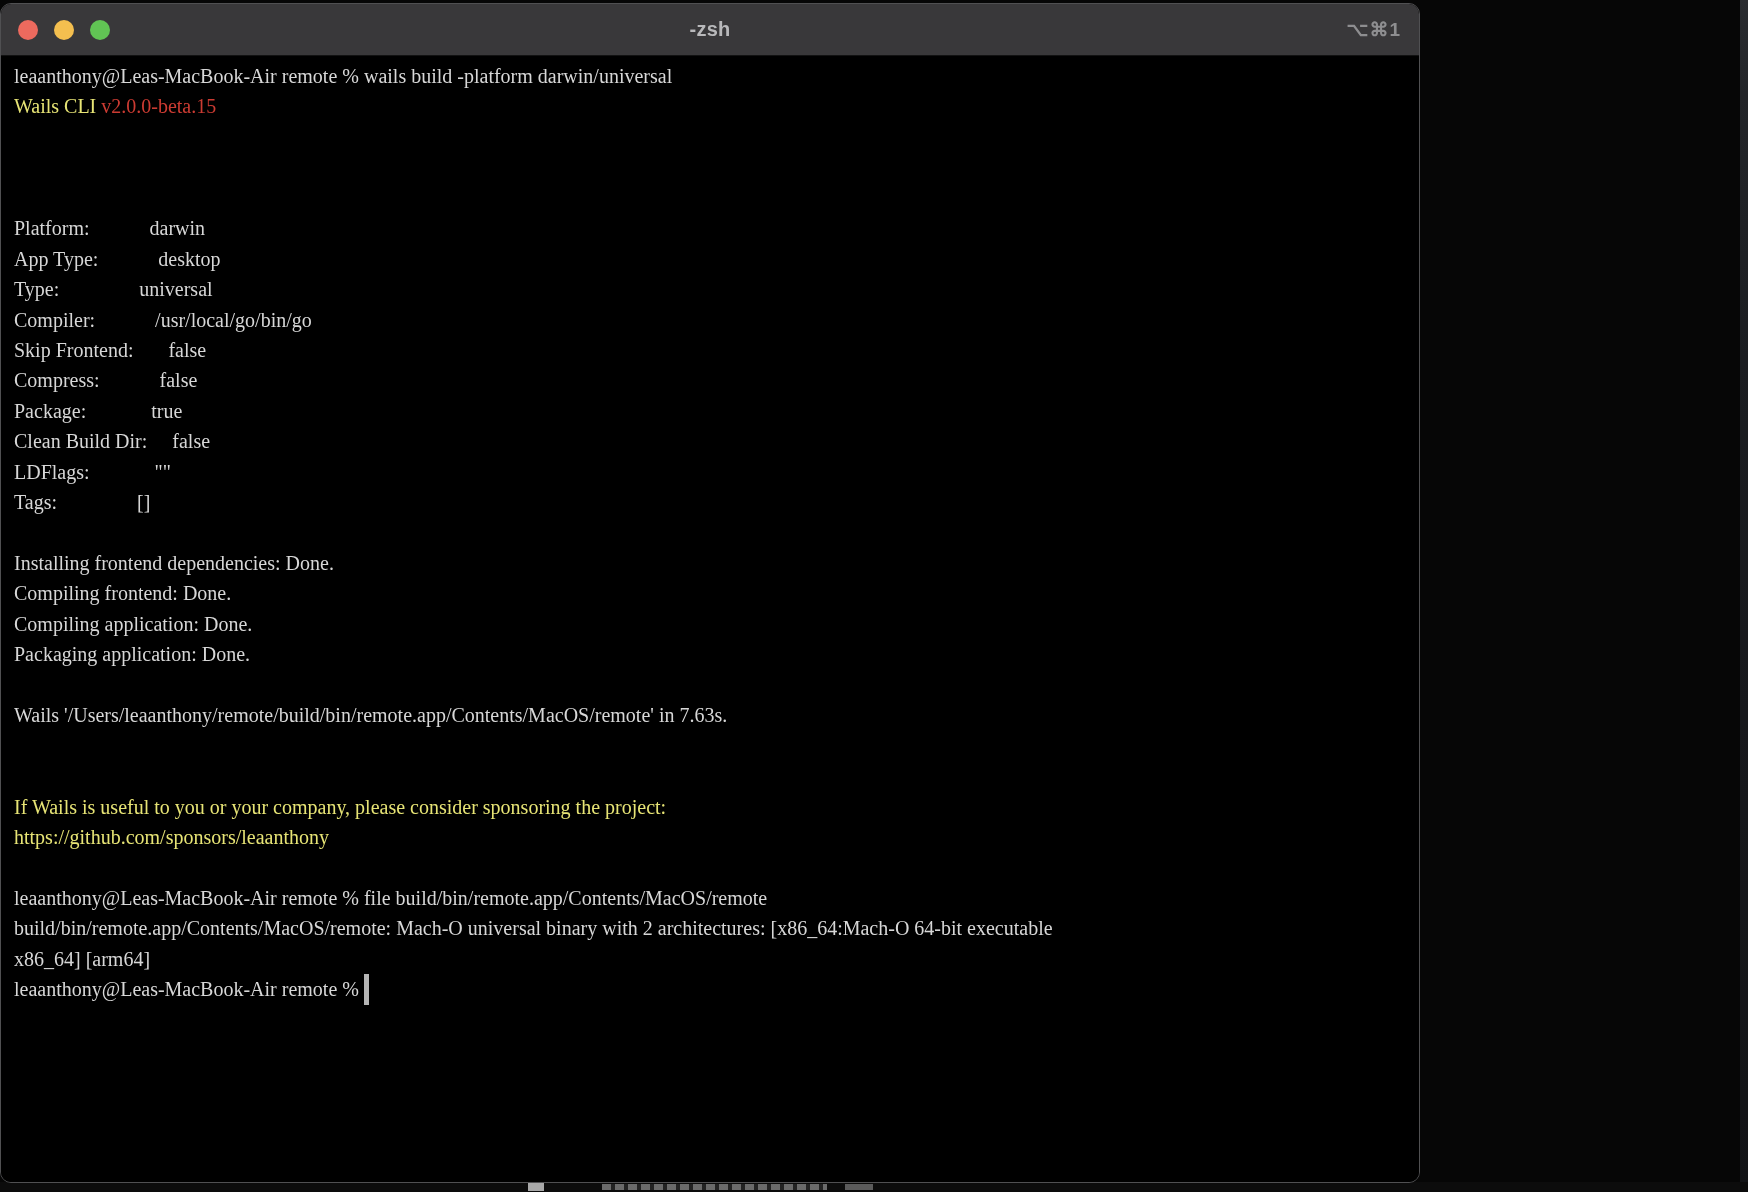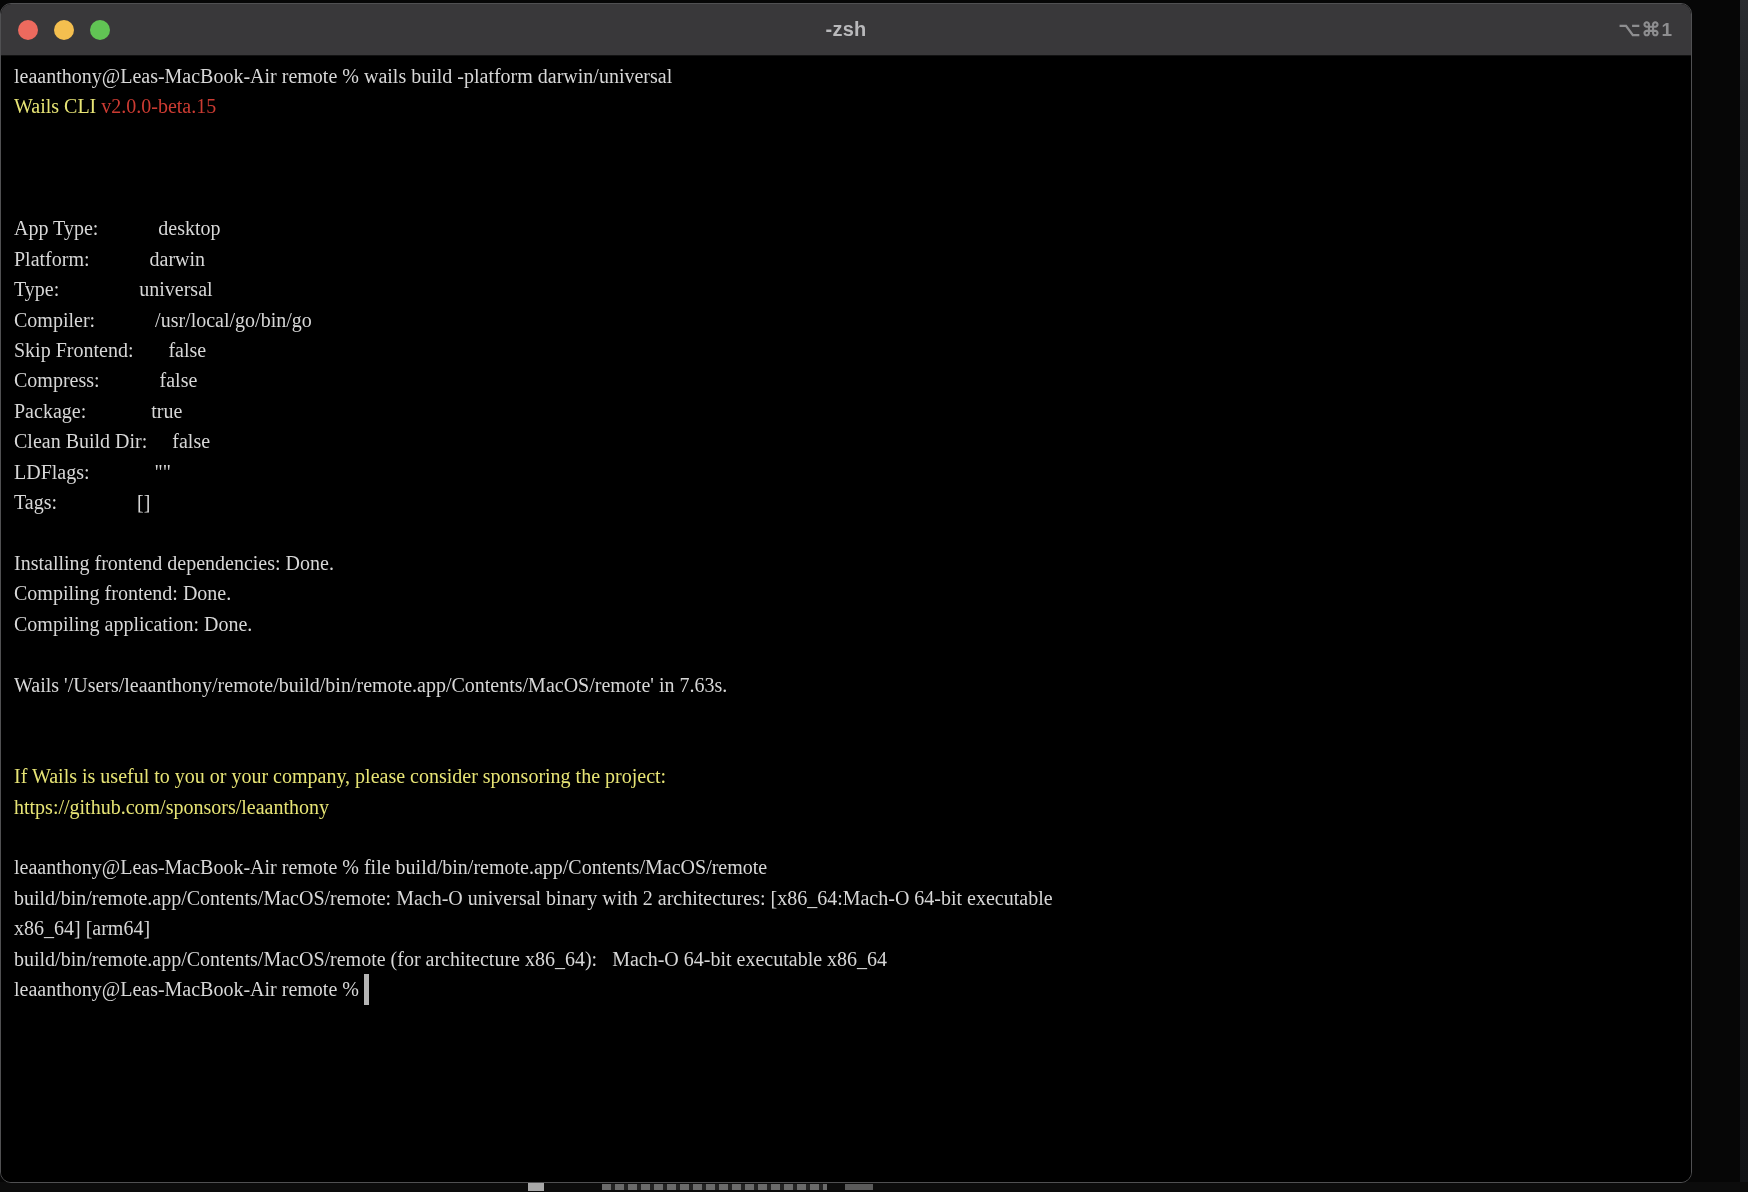--- a/index.html
+++ b/index.html
@@ -48,21 +48,21 @@
     left: 845px; top: 2px;
     width: 28px; height: 6px;
     background: #7d7d7d;
     opacity: 0.7;
   }
 
   
   .terminal-window {
     position: absolute;
     left: 0px; top: 3px;
-    width: 1692px; height: 1180px;
+    width: 1420px; height: 1180px;
     border: 1px solid #505052;
     border-radius: 11px;
     overflow: hidden;
     box-sizing: border-box;
     background: #000000;
   }
   .titlebar {
     position: relative;
     height: 51px;
     background: var(--titlebar_bg, #39383a);
@@ -155,43 +155,43 @@
       <div class="window-title">-zsh</div>
       <div class="window-shortcut">⌥⌘1</div>
     </div>
 
     <div class="terminal-content">
         <div class="term-line"><span class="c-fg">leaanthony@Leas-MacBook-Air remote % wails build -platform darwin/universal</span></div>
         <div class="term-line"><span class="c-yellow">Wails CLI </span><span class="c-red">v2.0.0-beta.15</span></div>
         <div class="term-line"></div>
         <div class="term-line"></div>
         <div class="term-line"></div>
+        <div class="term-line"><span class="c-fg">Platform:            darwin</span></div>
         <div class="term-line"><span class="c-fg">App Type:            desktop</span></div>
-        <div class="term-line"><span class="c-fg">Platform:            darwin</span></div>
         <div class="term-line"><span class="c-fg">Type:                universal</span></div>
         <div class="term-line"><span class="c-fg">Compiler:            /usr/local/go/bin/go</span></div>
         <div class="term-line"><span class="c-fg">Skip Frontend:       false</span></div>
         <div class="term-line"><span class="c-fg">Compress:            false</span></div>
         <div class="term-line"><span class="c-fg">Package:             true</span></div>
         <div class="term-line"><span class="c-fg">Clean Build Dir:     false</span></div>
         <div class="term-line"><span class="c-fg">LDFlags:             ""</span></div>
         <div class="term-line"><span class="c-fg">Tags:                []</span></div>
         <div class="term-line"></div>
         <div class="term-line"><span class="c-fg">Installing frontend dependencies: Done.</span></div>
         <div class="term-line"><span class="c-fg">Compiling frontend: Done.</span></div>
         <div class="term-line"><span class="c-fg">Compiling application: Done.</span></div>
+        <div class="term-line"><span class="c-fg">Packaging application: Done.</span></div>
         <div class="term-line"></div>
         <div class="term-line"><span class="c-fg">Wails '/Users/leaanthony/remote/build/bin/remote.app/Contents/MacOS/remote' in 7.63s.</span></div>
         <div class="term-line"></div>
         <div class="term-line"></div>
         <div class="term-line"><span class="c-yellow">If Wails is useful to you or your company, please consider sponsoring the project:</span></div>
         <div class="term-line"><span class="c-yellow">https://github.com/sponsors/leaanthony</span></div>
         <div class="term-line"></div>
         <div class="term-line"><span class="c-fg">leaanthony@Leas-MacBook-Air remote % file build/bin/remote.app/Contents/MacOS/remote</span></div>
         <div class="term-line"><span class="c-fg">build/bin/remote.app/Contents/MacOS/remote: Mach-O universal binary with 2 architectures: [x86_64:Mach-O 64-bit executable</span></div>
         <div class="term-line"><span class="c-fg">x86_64] [arm64]</span></div>
-        <div class="term-line"><span class="c-fg">build/bin/remote.app/Contents/MacOS/remote (for architecture x86_64):   Mach-O 64-bit executable x86_64</span></div>
         <div class="term-line"><span class="c-fg">leaanthony@Leas-MacBook-Air remote % </span><span class="cursor">&nbsp;</span></div>
       </div>
 
   </div>
 
 </div>
 
 </body></html>

